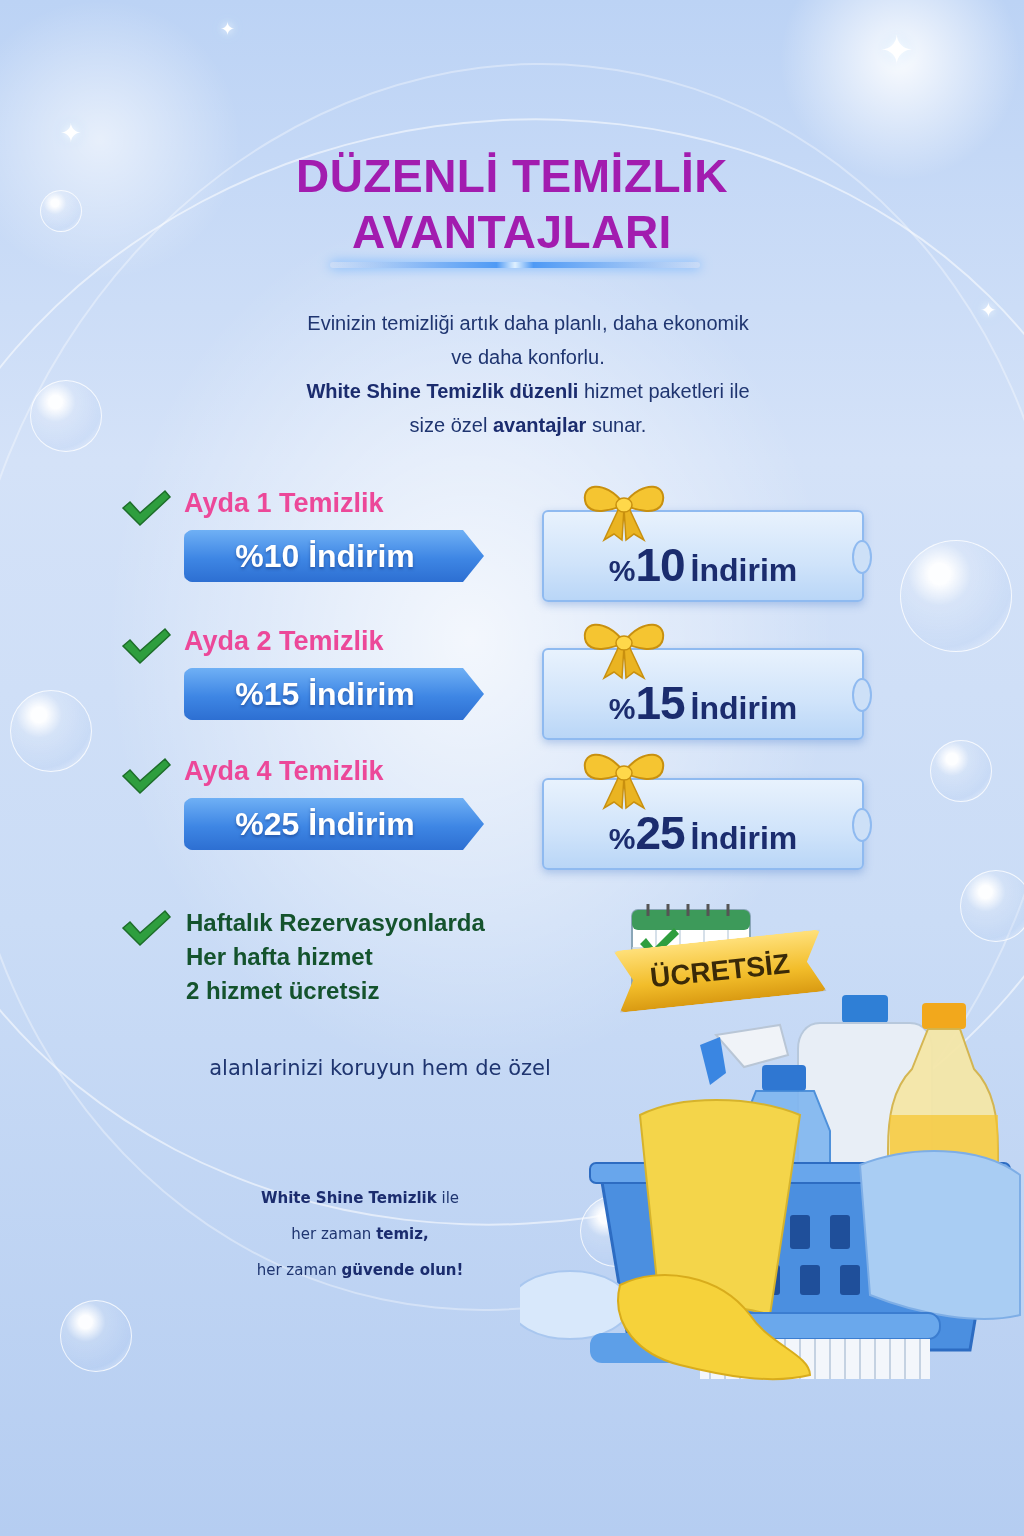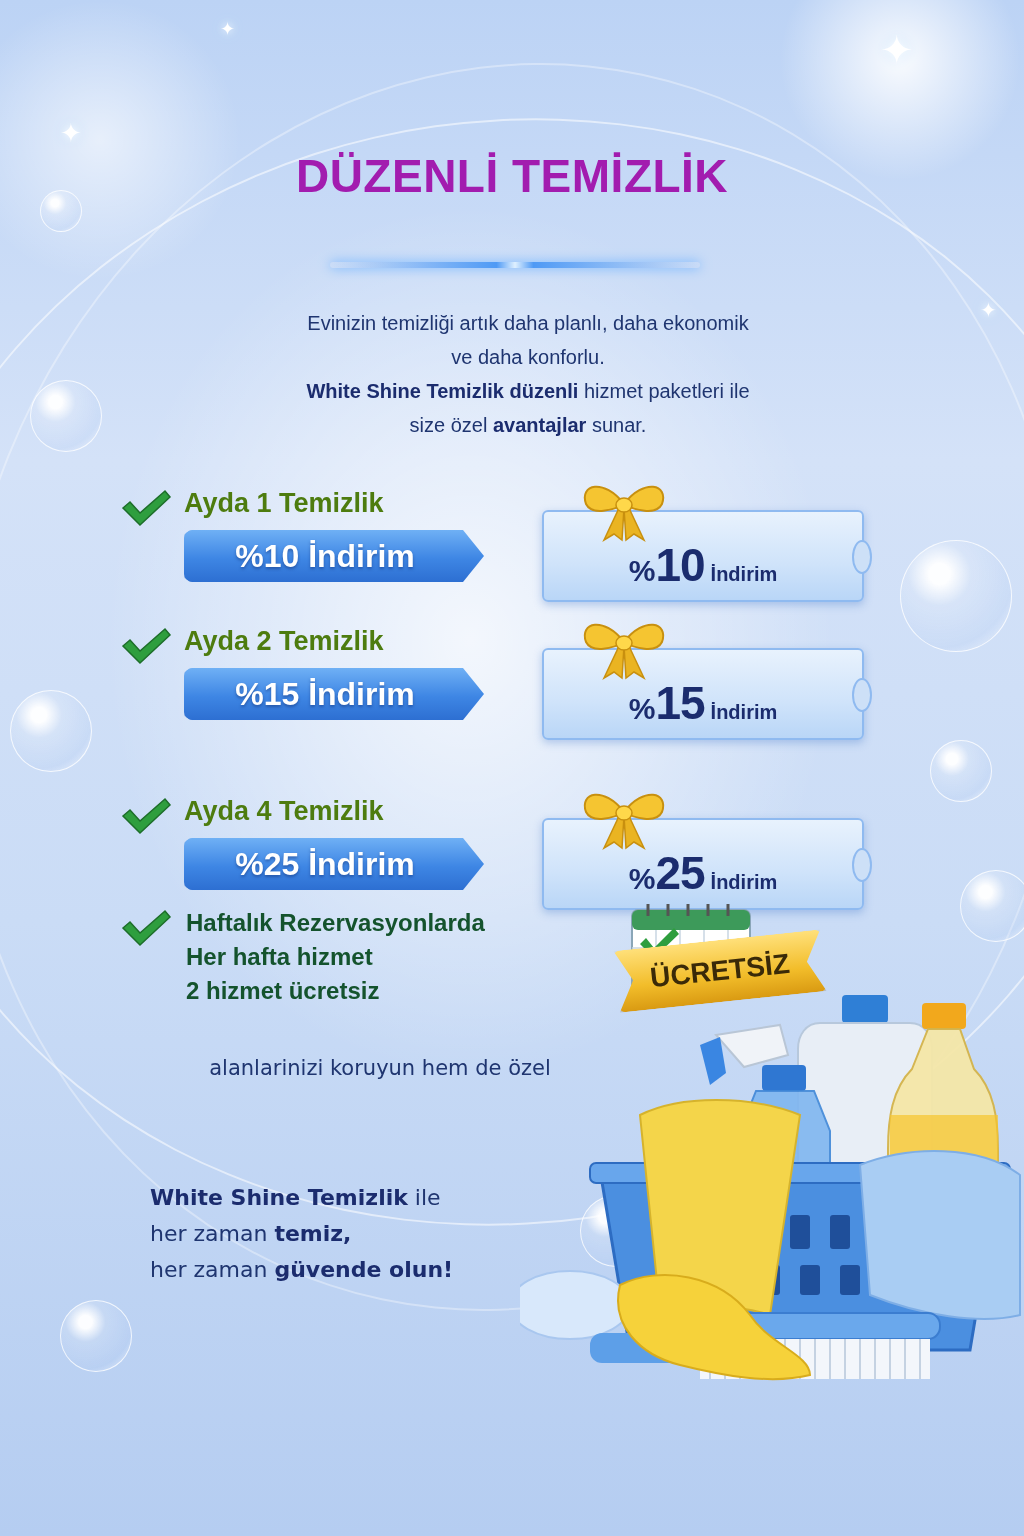--- a/index.html
+++ b/index.html
@@ -17,45 +17,45 @@
     border:1px solid rgba(255,255,255,0.8);}
   .spark{position:absolute;color:#fff;text-shadow:0 0 8px #fff,0 0 14px #bfe0ff;font-size:26px;line-height:1;}
   .title{position:absolute;top:148px;left:0;width:1024px;text-align:center;
     font-family:"Liberation Sans",sans-serif;font-weight:bold;font-size:46px;line-height:56px;color:#a21caf;letter-spacing:0.5px;}
   .title-glow{position:absolute;top:262px;left:330px;width:370px;height:6px;
     background:linear-gradient(90deg,rgba(90,150,240,0),#4f9af5 45%,#dff0ff 50%,#4f9af5 55%,rgba(90,150,240,0));border-radius:3px;box-shadow:0 0 12px #6ab0ff;}
   .intro{position:absolute;top:306px;left:16px;width:1024px;text-align:center;font-family:"Liberation Sans",sans-serif;font-size:20px;line-height:34px;color:#1f3570;}
   .intro b{font-weight:bold;color:#1b2c6e;}
   .tier{position:absolute;left:120px;width:760px;height:110px;}
   .check{position:absolute;left:0;top:0;width:52px;height:40px;}
-  .tier-label{position:absolute;left:64px;top:0;font-family:"Liberation Sans",sans-serif;font-weight:bold;font-size:27px;color:#4d7c0f;}
+  .tier-label{position:absolute;left:64px;top:0;font-family:"Liberation Sans",sans-serif;font-weight:bold;font-size:27px;color:#ec4899;}
   .pill{position:absolute;left:64px;top:42px;width:300px;height:52px;
     background:linear-gradient(180deg,#6fb0f5 0%,#3e86e4 55%,#2d6fd2 100%);
     clip-path:polygon(0 8%,2% 0,93% 0,100% 50%,93% 100%,2% 100%,0 92%);
     border-radius:8px;box-shadow:0 3px 6px rgba(30,80,170,0.4);}
   .pill-text{position:absolute;left:0;top:0;width:282px;height:52px;line-height:52px;text-align:center;
     font-family:"Liberation Sans",sans-serif;font-weight:bold;font-size:32px;color:#fff;text-shadow:0 2px 3px rgba(20,50,120,0.5);}
   .ticket{position:absolute;left:422px;top:22px;width:318px;height:88px;
     background:linear-gradient(180deg,#e8f2fd 0%,#cfe3fa 60%,#b9d6f7 100%);
     border:2px solid #8fbaf0;border-radius:6px;box-shadow:0 3px 8px rgba(70,120,200,0.35);}
   .ticket-notch{position:absolute;top:28px;width:16px;height:30px;border-radius:50%;background:#cde0f7;border:2px solid #8fbaf0;}
   .ticket-text{position:absolute;left:0;bottom:8px;width:100%;text-align:center;font-family:"Liberation Sans",sans-serif;font-weight:bold;color:#1b2c6e;}
   .ticket-text .pct{font-size:30px;}
   .ticket-text .num{font-size:46px;letter-spacing:-1px;}
-  .ticket-text .word{font-size:20px;margin-left:6px;}
+  .ticket-text .word{font-size:32px;margin-left:6px;}
   .bow{position:absolute;left:30px;top:-34px;width:100px;height:64px;}
   .weekly{position:absolute;left:120px;top:906px;width:480px;}
   .weekly-text{position:absolute;left:66px;top:0;font-family:"Liberation Sans",sans-serif;font-weight:bold;font-size:24px;line-height:34px;color:#14532d;}
   .calendar{position:absolute;left:626px;top:898px;width:130px;height:100px;}
   .free-badge{position:absolute;left:616px;top:940px;width:208px;height:62px;transform:rotate(-6deg);
     background:linear-gradient(180deg,#ffe07a,#f2bd2a 60%,#d99a12);border-radius:6px;
     clip-path:polygon(0 0,100% 0,92% 50%,100% 100%,0 100%,8% 50%);box-shadow:0 3px 6px rgba(120,80,0,0.4);}
   .free-text{position:absolute;left:0;top:0;width:100%;height:100%;line-height:62px;text-align:center;font-family:"Liberation Sans",sans-serif;font-weight:bold;font-size:28px;color:#3a2a08;}
   .closing{position:absolute;top:1052px;left:150px;width:460px;text-align:center;font-family:"DejaVu Sans",sans-serif;font-size:21px;line-height:33px;color:#1f3570;}
-  .slogan{position:absolute;top:1180px;left:150px;width:420px;text-align:left;font-family:"DejaVu Sans",sans-serif;font-size:22px;line-height:36px;color:#1f3570;}
+  .slogan{position:absolute;top:1180px;left:150px;width:420px;text-align:center;font-family:"DejaVu Sans",sans-serif;font-size:15px;line-height:36px;color:#1f3570;}
   .slogan b{font-weight:bold;color:#1b2c6e;}
   .basket-art{position:absolute;left:520px;top:975px;width:504px;height:420px;}
 </style>
 </head>
 <body>
 
 <div class="swirl" style="left:-120px;top:120px;width:1260px;height:1100px;transform:rotate(-8deg);"></div>
 <div class="swirl" style="left:-40px;top:60px;width:1100px;height:1250px;transform:rotate(12deg);border-color:rgba(255,255,255,0.35);"></div>
 <div class="bubble" style="left:30px;top:380px;width:70px;height:70px;"></div>
 <div class="bubble" style="left:10px;top:690px;width:80px;height:80px;"></div>
@@ -65,20 +65,21 @@
 <div class="bubble" style="left:60px;top:1300px;width:70px;height:70px;"></div>
 <div class="bubble" style="left:40px;top:190px;width:40px;height:40px;"></div>
 <div class="bubble" style="left:580px;top:1195px;width:70px;height:70px;"></div>
 <div class="spark" style="left:880px;top:30px;font-size:40px;">✦</div>
 <div class="spark" style="left:60px;top:120px;">✦</div>
 <div class="spark" style="left:220px;top:20px;font-size:18px;">✦</div>
 <div class="spark" style="left:980px;top:300px;font-size:20px;">✦</div>
 
 <div class="title">
   <div>DÜZENLİ TEMİZLİK</div>
+  <div>AVANTAJLARI</div>
 </div>
 <div class="title-glow"></div>
 
 <div class="intro">
   <div>Evinizin temizliği artık daha planlı, daha ekonomik</div>
   <div>ve daha konforlu.</div>
   <div>
     <b>White Shine Temizlik</b>
     <b>düzenli</b>
     <span>hizmet</span>
@@ -126,21 +127,21 @@
         <path d="M50 26 C30 0 5 6 12 26 C18 38 40 32 50 26 Z" fill="#f5c531" stroke="#c8900f" stroke-width="2"></path>
         <path d="M50 26 C70 0 95 6 88 26 C82 38 60 32 50 26 Z" fill="#f5c531" stroke="#c8900f" stroke-width="2"></path>
         <path d="M46 28 L30 62 L40 56 L48 62 L50 30 Z" fill="#eab422" stroke="#c8900f" stroke-width="1.5"></path>
         <path d="M54 28 L70 62 L60 56 L52 62 L50 30 Z" fill="#eab422" stroke="#c8900f" stroke-width="1.5"></path>
         <ellipse cx="50" cy="27" rx="8" ry="7" fill="#ffd84a" stroke="#c8900f" stroke-width="1.5"></ellipse>
       </svg>
     <div class="ticket-text"><span class="pct">%</span><span class="num">15</span><span class="word">İndirim</span></div>
   </div>
 </div>
 
-<div class="tier" style="top:796px;text-decoration:underline;">
+<div class="tier" style="top:756px;text-decoration:underline;">
   <svg class="check" viewBox="0 0 52 40">
       <path d="M3 20 L10 14 L20 25 L45 3 L50 9 L20 37 Z" fill="#2e9e3e" stroke="#1d6e2a" stroke-width="1.5"></path>
     </svg>
   <div class="tier-label">Ayda 4 Temizlik</div>
   <div class="pill">
       <div class="pill-text">%25 İndirim</div>
     </div>
   <div class="ticket">
     <div class="ticket-notch" style="right:-10px;"></div>
     <svg class="bow" viewBox="0 0 100 64">

